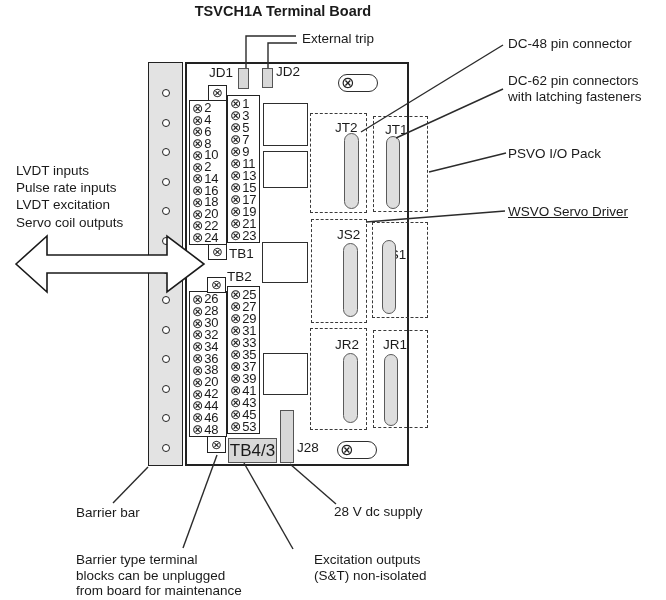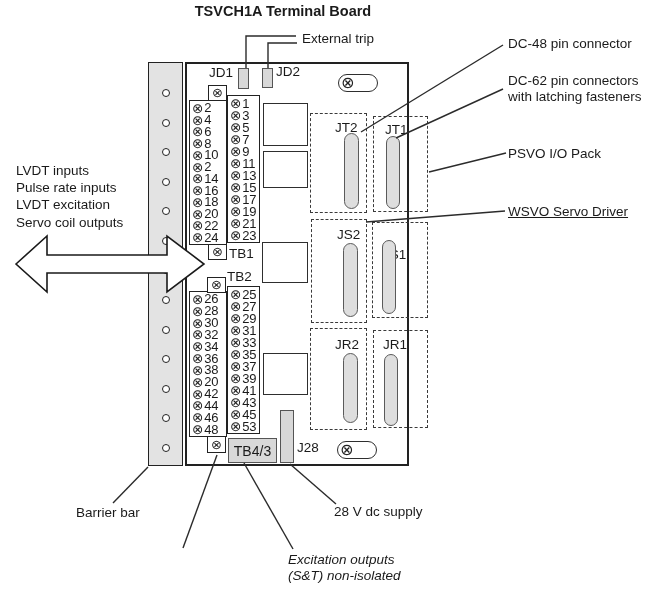--- a/index.html
+++ b/index.html
@@ -23,21 +23,21 @@
   .tscrew{font-family:"DejaVu Sans",sans-serif;font-size:13.5px;line-height:10px;color:#222;}
   .tab .tscrew{font-size:13px;}
   .tnum{font-size:13px;line-height:11px;letter-spacing:-0.3px;}
   .compbox{position:absolute;border:1.7px solid #2e2e2e;background:#fff;box-sizing:border-box;}
   .dashed{position:absolute;border:1.6px dashed #3a3a3a;box-sizing:border-box;}
   .pill{position:absolute;background:#dedede;border:1.5px solid #5a5a5a;border-radius:9px;box-sizing:border-box;}
   .iolabel{position:absolute;font-size:13.5px;white-space:nowrap;}
   .oval{position:absolute;border:1.6px solid #2e2e2e;border-radius:10px;background:#fff;box-sizing:border-box;
         display:flex;align-items:center;padding-left:2px;}
   .oval .tscrew{font-size:16px;line-height:12px;}
-  .tb43{display:flex;align-items:center;justify-content:center;font-size:14px;}
+  .tb43{display:flex;align-items:center;justify-content:center;font-size:17px;}
   svg.overlay{position:absolute;left:0;top:0;z-index:30;pointer-events:none;}
 </style>
 </head>
 <body>
 
 <div class="canvas">
 
   <div class="title" style="left:181px;top:3px;width:204px;text-align:center;">TSVCH1A Terminal Board</div>
 
   <div class="lbl" style="left:16px;top:162px;line-height:17.2px;">
@@ -340,22 +340,27 @@
 
   <div class="lbl" style="left:508px;top:36px;">DC-48 pin connector</div>
   <div class="lbl" style="left:508px;top:73px;">
     <span class="lblline">DC-62 pin connectors</span>
     <span class="lblline">with latching fasteners</span>
   </div>
   <div class="lbl" style="left:508px;top:146px;">PSVO I/O Pack</div>
   <div class="lbl" style="left:508px;top:204px;text-decoration:underline;">WSVO Servo Driver</div>
 
   <div class="lbl" style="left:76px;top:505px;">Barrier bar</div>
+  <div class="lbl" style="left:76px;top:552px;">
+    <span class="lblline">Barrier type terminal</span>
+    <span class="lblline">blocks can be unplugged</span>
+    <span class="lblline">from board for maintenance</span>
+  </div>
   <div class="lbl" style="left:334px;top:504px;">28 V dc supply</div>
-  <div class="lbl" style="left:288px;top:552px;font-style:italic;">
+  <div class="lbl" style="left:314px;top:552px;">
     <span class="lblline">Excitation outputs</span>
     <span class="lblline">(S&amp;T) non-isolated</span>
   </div>
 
   <svg class="overlay" width="666" height="600" viewBox="0 0 666 600">
     <g fill="none" stroke="#2b2b2b" stroke-width="1.4">
       <polyline points="296,36 246,36 246,68"></polyline>
       <polyline points="297,43 268,43 268,68"></polyline>
       <line x1="503" y1="45" x2="361" y2="132"></line>
       <line x1="503" y1="89" x2="396" y2="138"></line>

